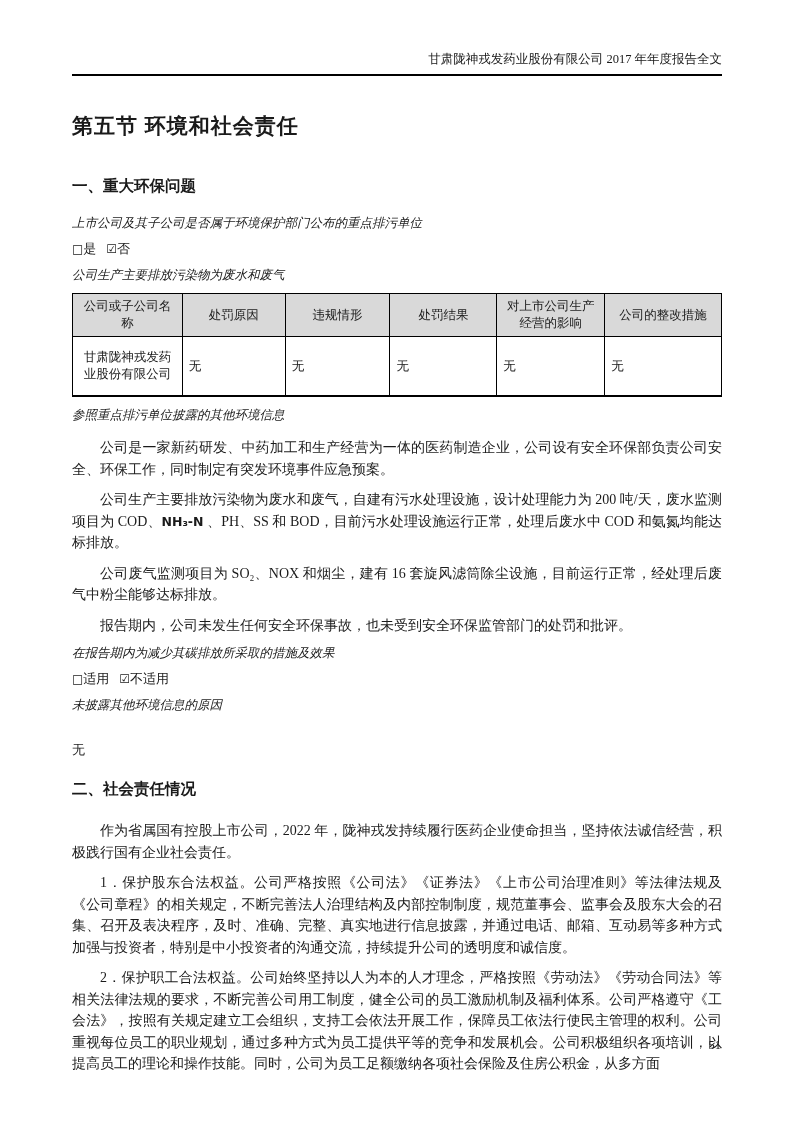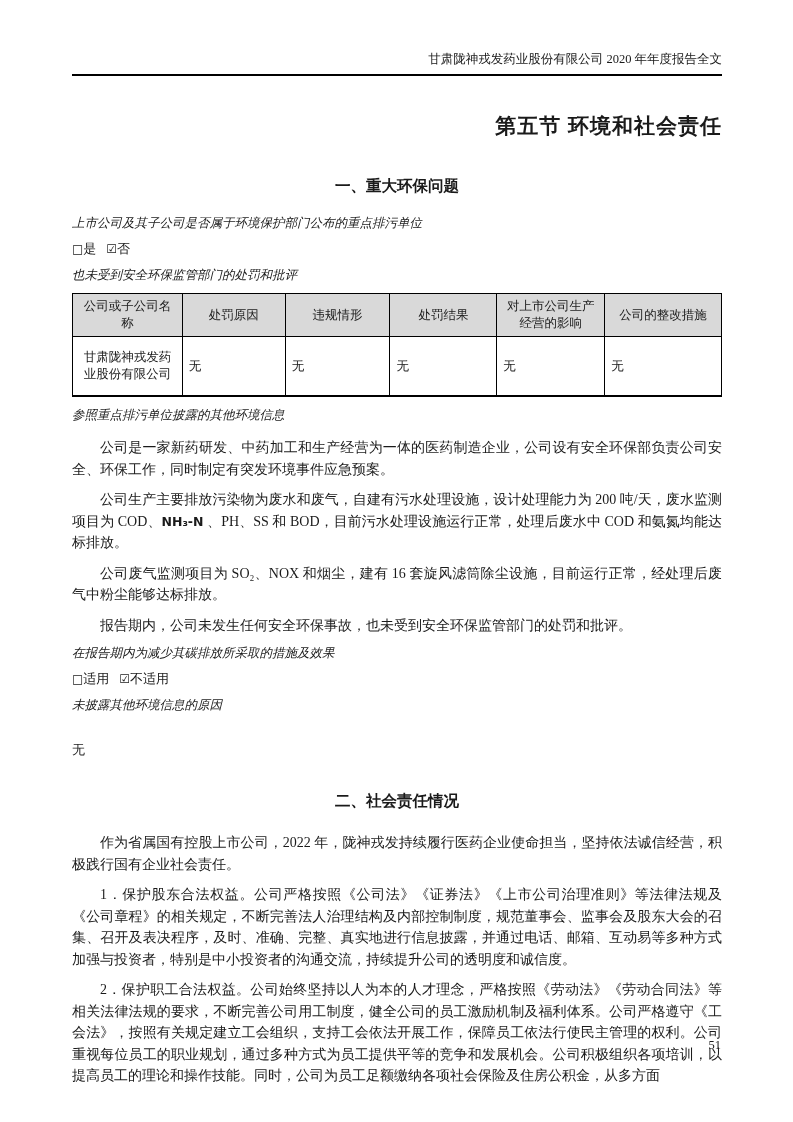--- a/index.html
+++ b/index.html
@@ -20,36 +20,35 @@
   
   .running-header {
     text-align: right;
     font-size: 12.5px;
     line-height: 18px;
     padding-bottom: 6px;
     border-bottom: 2px solid #000;
   }
   
   .doc-title {
-    text-align: right;
+    text-align: left;
     font-size: 21px;
     font-weight: bold;
     margin-top: 36px;
     letter-spacing: 1px;
     font-family: "Liberation Sans", "DejaVu Sans", sans-serif;
   }
   .section-heading {
     font-size: 15.5px;
     font-weight: bold;
     margin-top: 36px;
     margin-bottom: 18px;
     font-family: "Liberation Sans", "DejaVu Sans", sans-serif;
-    text-align: center;
-  }
-  .section-heading.second { margin-top: 32px; margin-bottom: 20px; }
+  }
+  .section-heading.second { margin-top: 20px; margin-bottom: 20px; }
   
   .label-line {
     font-size: 12.5px;
     line-height: 16px;
     margin-bottom: 10px;
     color: #1a1a1a;
     font-style: italic;
   }
   .check-line {
     font-size: 13px;
@@ -117,34 +116,34 @@
     right: 72px;
     font-size: 12.5px;
   }
 </style>
 </head>
 <body>
 
 <div class="page">
 
   <div class="running-header">
-    <span>甘肃陇神戎发药业股份有限公司 2020 年年度报告全文</span>
+    <span>甘肃陇神戎发药业股份有限公司 2017 年年度报告全文</span>
   </div>
 
   <div class="doc-title">第五节 环境和社会责任</div>
 
   <div class="section-heading">一、重大环保问题</div>
 
   <div class="label-line">上市公司及其子公司是否属于环境保护部门公布的重点排污单位</div>
 
   <div class="check-line">
     <span class="opt"><span class="cb">□</span><span>是</span></span><span class="opt"><span class="cb">☑</span><span>否</span></span>
   </div>
 
-  <div class="label-line">也未受到安全环保监管部门的处罚和批评</div>
+  <div class="label-line">公司生产主要排放污染物为废水和废气</div>
 
   <table class="penalty-table">
     <colgroup>
       <col class="c1">
         <col class="c2">
         <col class="c3">
         <col class="c4">
         <col class="c5">
         <col class="c6">
     </colgroup>

